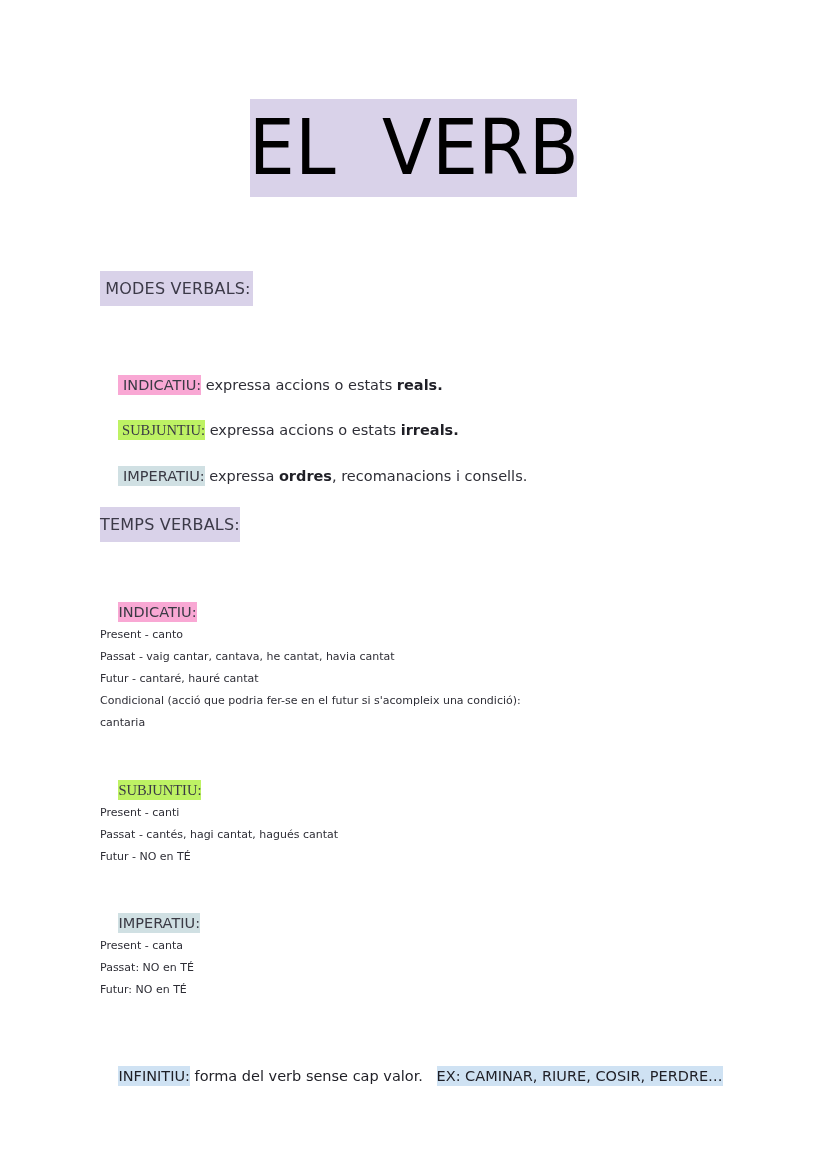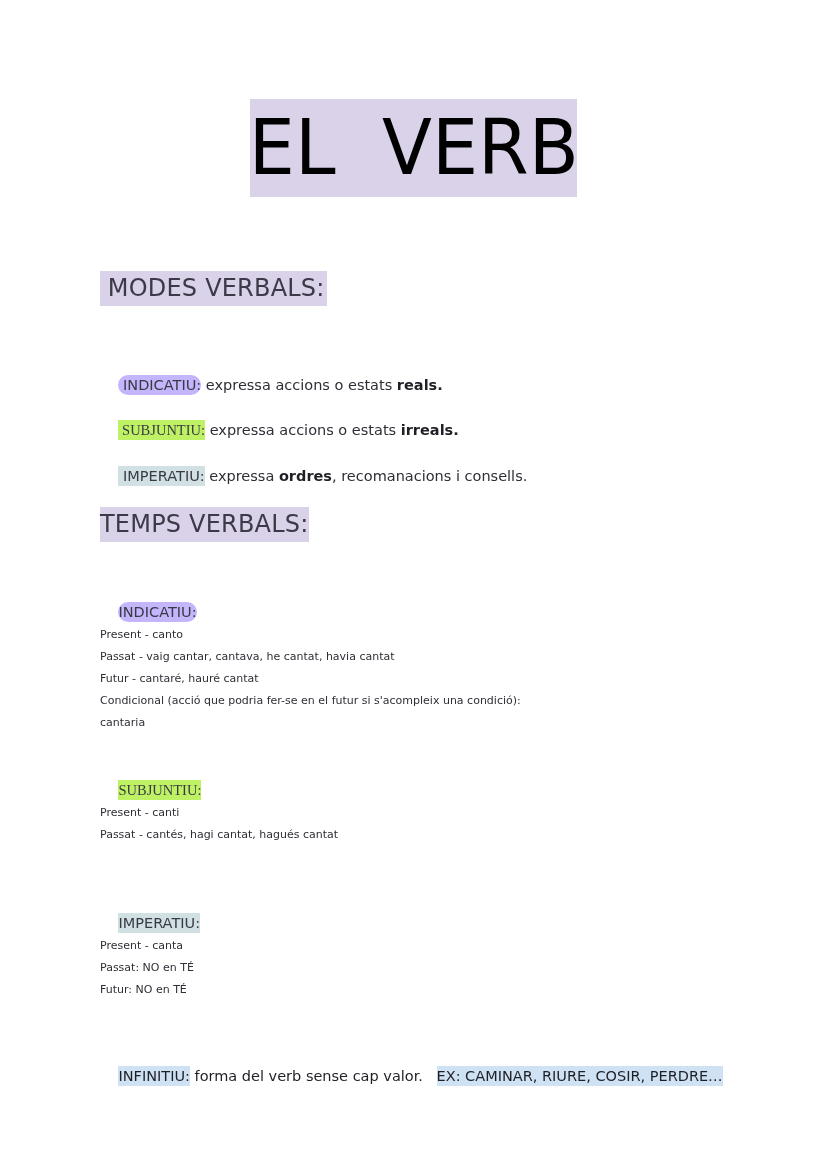--- a/index.html
+++ b/index.html
@@ -41,21 +41,21 @@
       letter-spacing: 0px;
       white-space: pre;
       line-height: 1;
       transform: scaleX(0.96);
     }
     .h2 {
       position: absolute;
       left: 100px;
       background: #d9d2e9;
       font-family: "DejaVu Sans", sans-serif;
-      font-size: 24px;
+      font-size: 16px;
       font-weight: normal;
       color: #3c3a48;
       height: 35px;
       line-height: 35px;
       white-space: pre;
       letter-spacing: 0.2px;
     }
     .h2-modes { top: 271px; padding: 0 2px 0 0; }
     .h2-temps { top: 507px; text-align: right; }
 
@@ -65,21 +65,21 @@
       font-family: "DejaVu Sans", sans-serif;
       font-size: 14.5px;
       color: #2e2e36;
       white-space: pre;
       line-height: 22px;
       height: 22px;
     }
     .hl {
       padding: 2px 0;
     }
-    .hl-indicatiu { background: #c4b5fd; border-radius: 10px; }
+    .hl-indicatiu { background: #f9a8d4; }
     .hl-subjuntiu { background: #bef264; font-family: Liberation Serif, serif; }
     .hl-imperatiu { background: #d0e0e3; }
     .hl-infinitiu { background: #cfe2f3; }
     .hl-example { background: #cfe2f3; margin-left: 9px; }
     .label { color: #3a3a44; }
     b { font-weight: bold; color: #1f1f26; margin-top: 8px; }
 
     .list {
       position: absolute;
       left: 100px;
@@ -125,20 +125,21 @@
     <div>Condicional (acció que podria fer-se en el futur si s'acompleix una condició):</div>
     <div>cantaria</div>
   </div>
 
   <div class="line" style="top:757px;">
     <span class="hl hl-subjuntiu label">SUBJUNTIU:</span>
   </div>
   <div class="list" style="top:802px;">
     <div>Present - canti</div>
     <div>Passat - cantés, hagi cantat, hagués cantat</div>
+    <div>Futur - NO en TÉ</div>
   </div>
 
   <div class="line" style="top:890px;">
     <span class="hl hl-imperatiu label">IMPERATIU:</span>
   </div>
   <div class="list" style="top:935px;">
     <div>Present - canta</div>
     <div>Passat: NO en TÉ</div>
     <div>Futur: NO en TÉ</div>
   </div>

